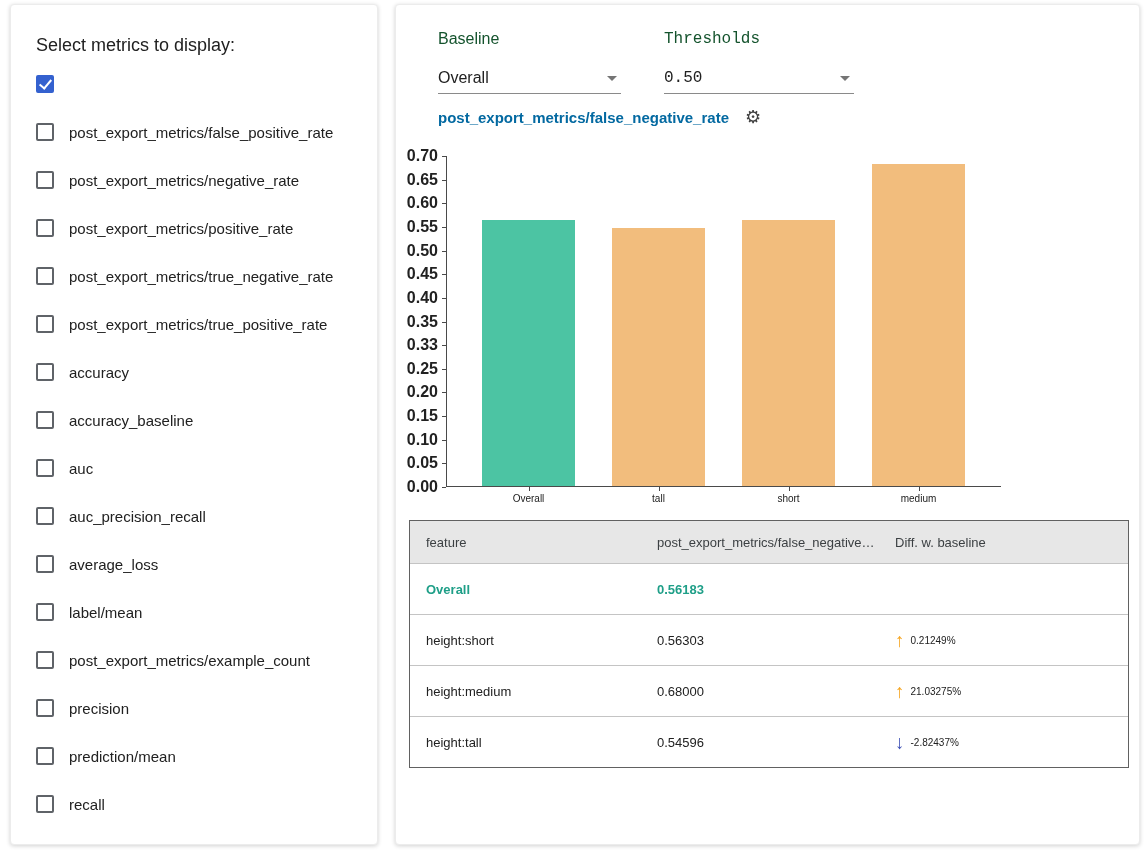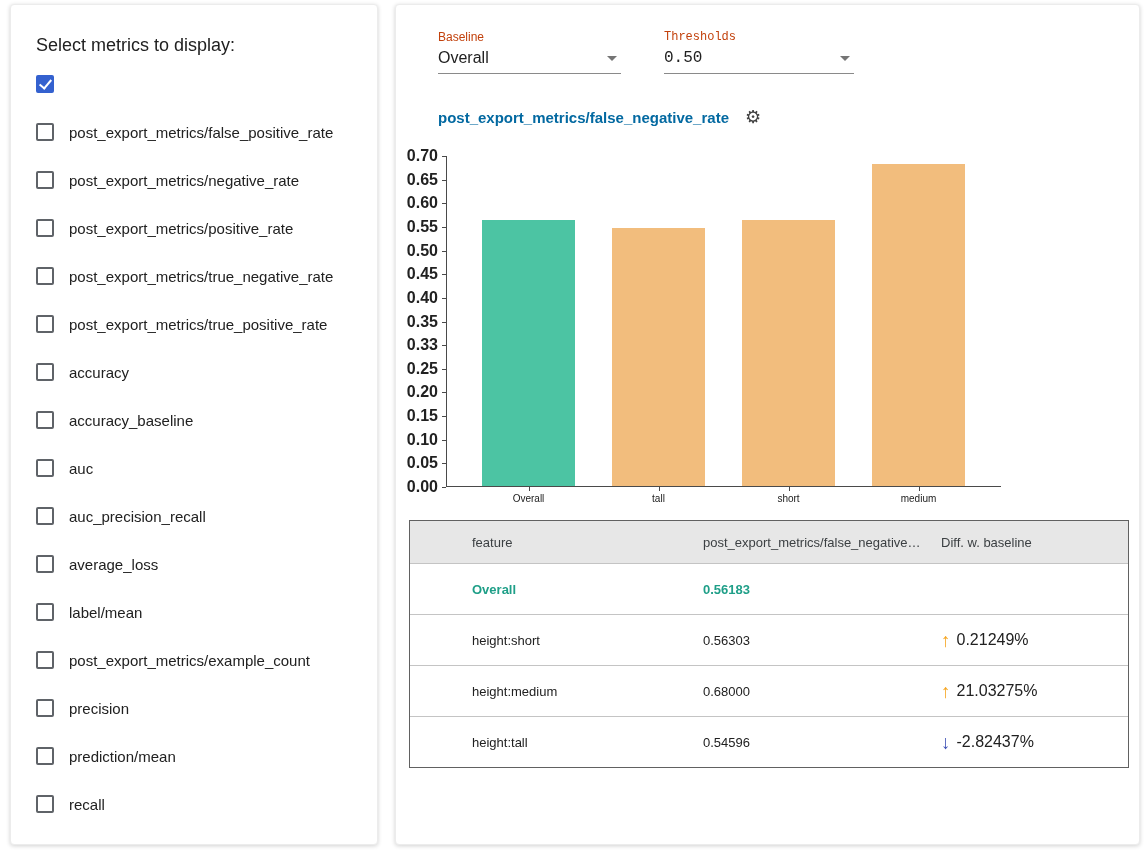--- a/index.html
+++ b/index.html
@@ -45,21 +45,21 @@
   .metric-label {
     font-size: 15px; color: #212121; white-space: nowrap;
     overflow: hidden; text-overflow: ellipsis; max-width: 310px;
   }
   .metric-row.checked .metric-label { font-weight: 700; }
 
   
   .control { position: absolute; top: 25px; }
   .control.baseline   { left: 42px;  width: 183px; }
   .control.thresholds { left: 268px; width: 190px; font-family: Liberation Mono, monospace; }
-  .control-label { font-size: 12px; color: #c2410c; margin-bottom: 4px; }
+  .control-label { font-size: 16px; color: #14532d; margin-bottom: 20px; }
   .control-select {
     display: flex; align-items: center; justify-content: space-between;
     border-bottom: 1px solid #8a8a8a; padding-bottom: 5px;
     font-size: 16px; color: #212121; cursor: pointer; height: 26px;
   }
   .dd-arrow {
     width: 0; height: 0; margin-right: 4px;
     border-left: 5px solid transparent;
     border-right: 5px solid transparent;
     border-top: 5px solid #757575;
@@ -94,37 +94,36 @@
 
   
   .metrics-table {
     position: absolute; left: 13px; top: 515px; width: 720px;
     border: 1px solid #616161; background: #fff;
   }
   .t-row {
     display: grid; grid-template-columns: 231px 238px 1fr;
     align-items: center; height: 51px; border-top: 1px solid #c4c4c4;
     background: #fff;
-    padding-left: 46px;
   }
   .t-row.header {
     height: 42px; background: #e7e7e7; border-top: none;
     color: #3c4043;
   }
   .t-cell {
     padding-left: 16px; font-size: 13px; white-space: nowrap;
     overflow: hidden; text-overflow: ellipsis;
   }
   .t-row.header .t-cell { font-size: 13px; color: #3c4043; }
   .t-row.baseline-row .t-cell { color: #1f9f88; font-weight: 700; }
   .diff-cell { display: flex; align-items: center; }
   .diff-arrow { font-size: 19px; margin-right: 6px; line-height: 1; }
   .diff-arrow.up   { color: #f6a623; }
   .diff-arrow.down { color: #3f51b5; }
-  .diff-text { font-size: 16px; color: #212121; }
+  .diff-text { font-size: 10px; color: #212121; }
 </style>
 </head>
 <body>
 
 <div class="card" id="left-card">
   <div class="panel-title">Select metrics to display:</div>
   <div class="metrics-list">
       <div class="metric-row checked">
         <span class="checkbox on"></span>
       </div>

